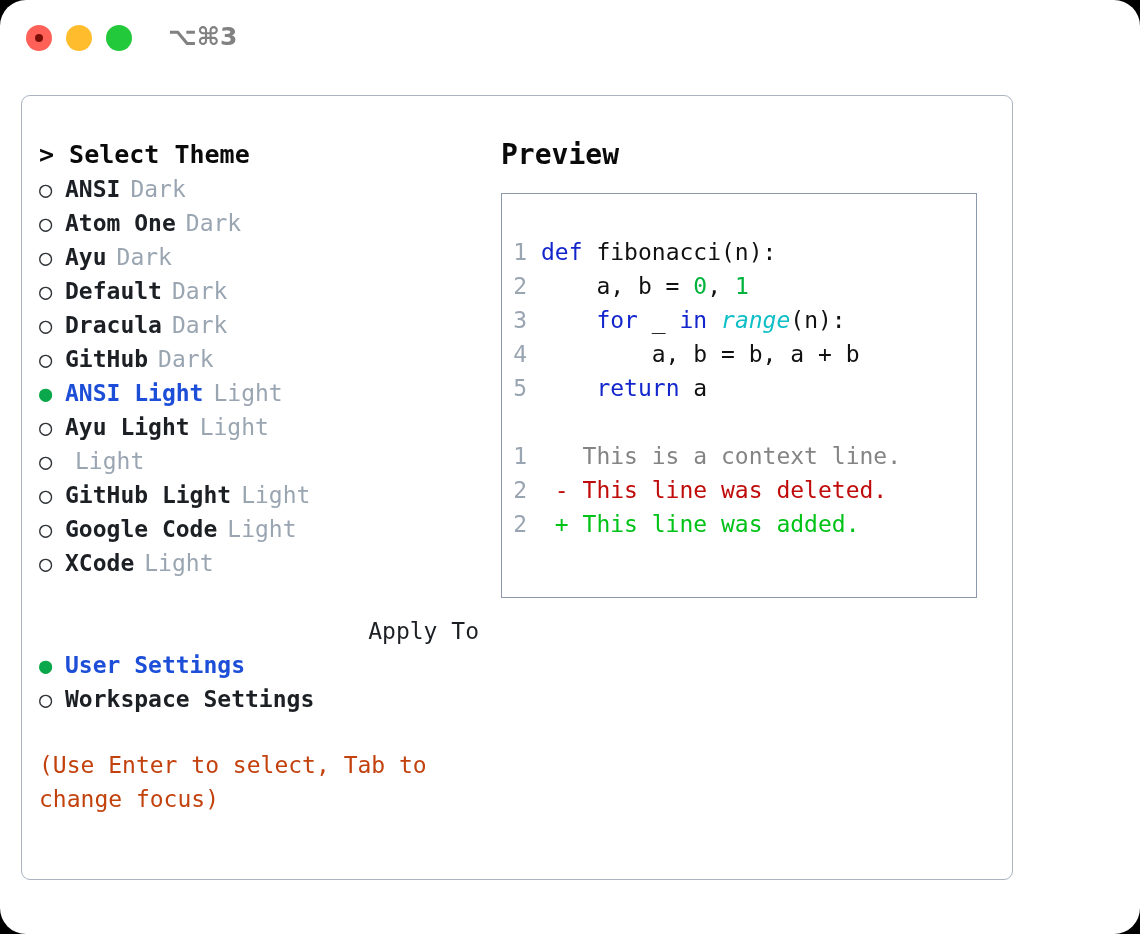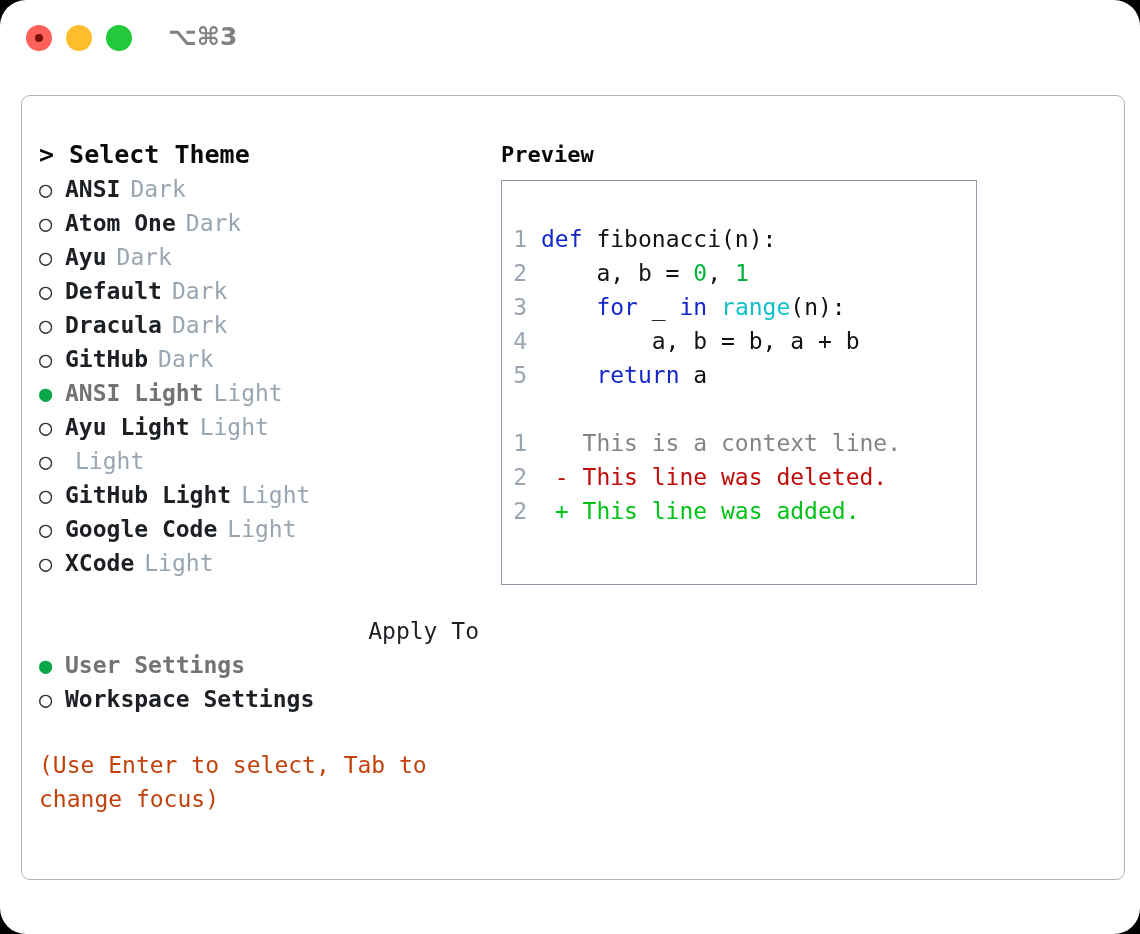--- a/index.html
+++ b/index.html
@@ -69,21 +69,21 @@
     letter-spacing: 0px;
     font-family: "DejaVu Sans", "Liberation Sans", sans-serif;
     white-space: nowrap;
   }
 
   
   .panel {
     position: absolute;
     left: 21px;
     top: 95px;
-    width: 1104px;
+    width: 992px;
     height: 785px;
     border: 1px solid #aab4c1;
     border-radius: 9px;
     box-sizing: border-box;
     background: #ffffff;
   }
 
   .columns {
     position: absolute;
     left: 0; top: 0;
@@ -131,21 +131,21 @@
     font-size: 22px;
     line-height: 34px;
     color: #2f3337;
     text-align: left;
   }
   .bullet.on { color: #0aa84a; }
   .theme-name {
     color: #1c2024;
     font-weight: bold;
   }
-  .theme-row.selected .theme-name { color: #737373; text-align: center; }
+  .theme-row.selected .theme-name { color: #1d4ed8; text-align: center; }
   .theme-kind {
     color: #9aa5b2;
     padding-left: 10px;
   }
 
   .spacer-block { height: 34px; }
 
   .apply-title {
     font-size: 23px;
     color: #1c2024;
@@ -160,29 +160,29 @@
     margin-top: 32px;
     font-size: 23px;
     line-height: 34px;
     color: #c2410c;
     width: 404px;
     white-space: pre-wrap;
   }
 
   
   .preview-title {
-    font-size: 22px;
+    font-size: 28px;
     font-weight: bold;
     color: #0a0a0a;
     line-height: 34px;
     height: 34px;
     white-space: pre;
   }
   .preview-box {
-    margin-top: 8px;
+    margin-top: 21px;
     width: 476px;
     height: 405px;
     border: 1px solid #8b99ab;
     box-sizing: border-box;
     background: #ffffff;
     position: relative;
   }
   .code-area {
     position: absolute;
     left: 11px;
@@ -197,21 +197,21 @@
   }
   .lineno {
     color: #9aa5b2;
     display: inline-block;
     width: 14px;
     text-align: right;
   }
   .gutter-gap { display: inline-block; width: 14px; }
 
   .tok-kw   { color: #1226cc; }
-  .tok-fn   { color: #0fbfc8; }
+  .tok-fn   { color: #0fbfc8; font-style: italic; }
   .tok-num  { color: #00b33c; }
   .tok-txt  { color: #111111; }
 
   .diff-gap { height: 34px; }
   .diff-ctx { color: #848484; }
   .diff-del { color: #c00b0b; }
   .diff-add { color: #00c217; }
 </style>
 </head>
 <body>

